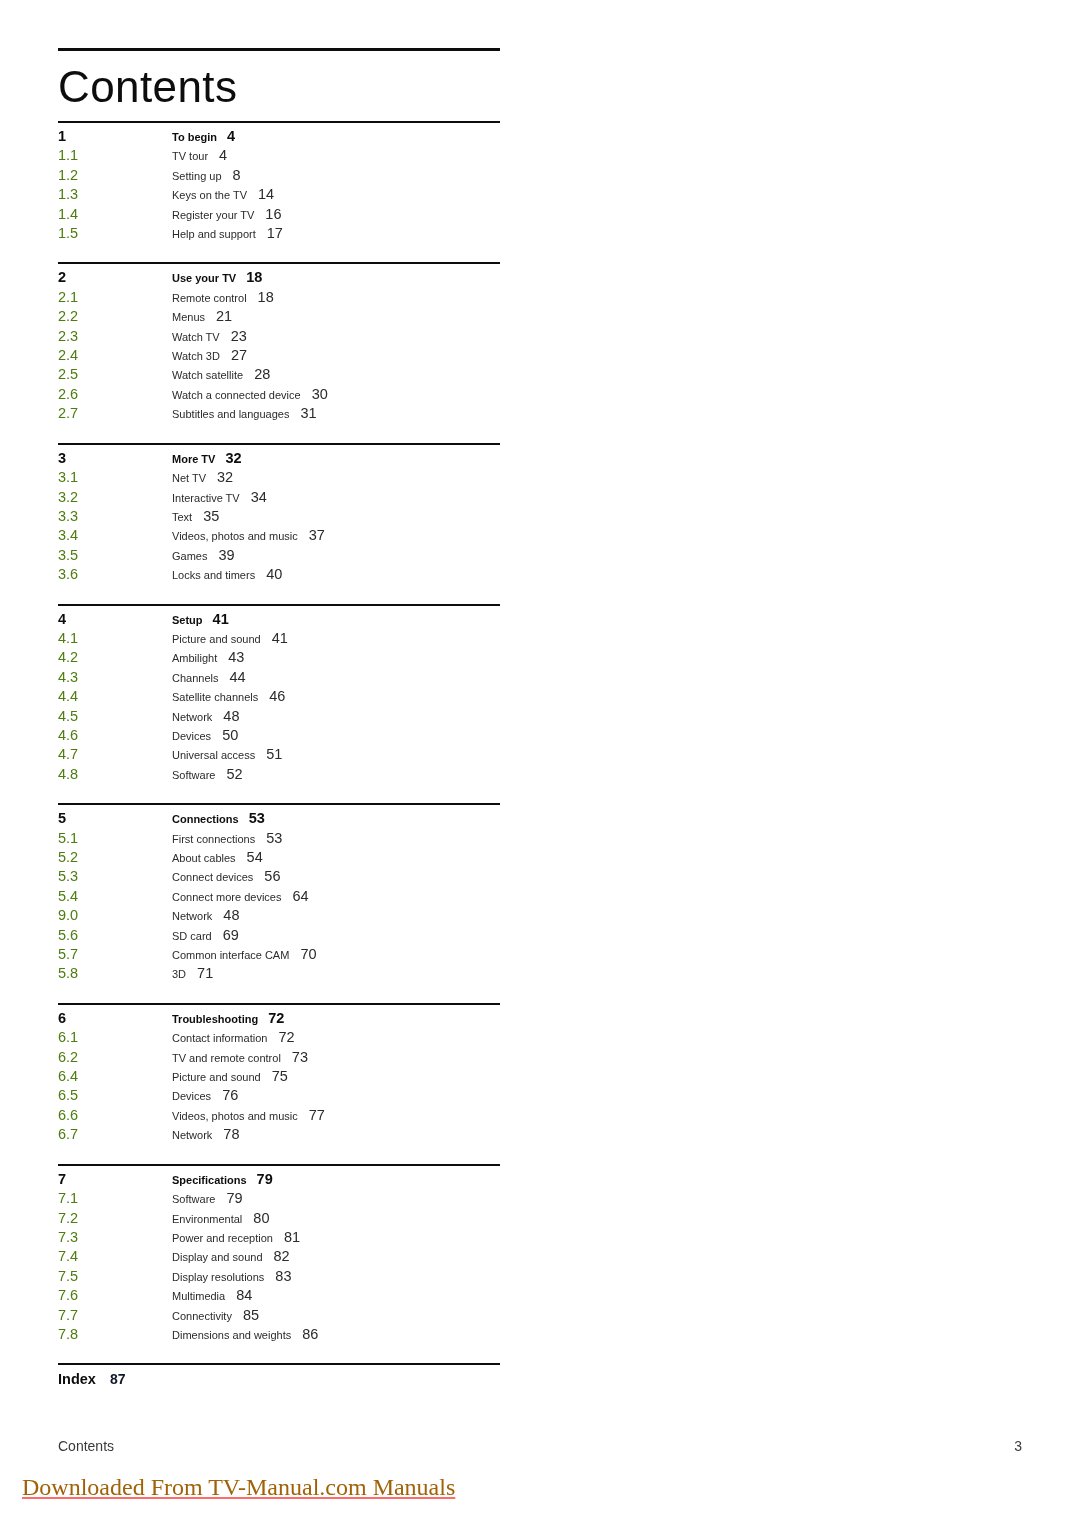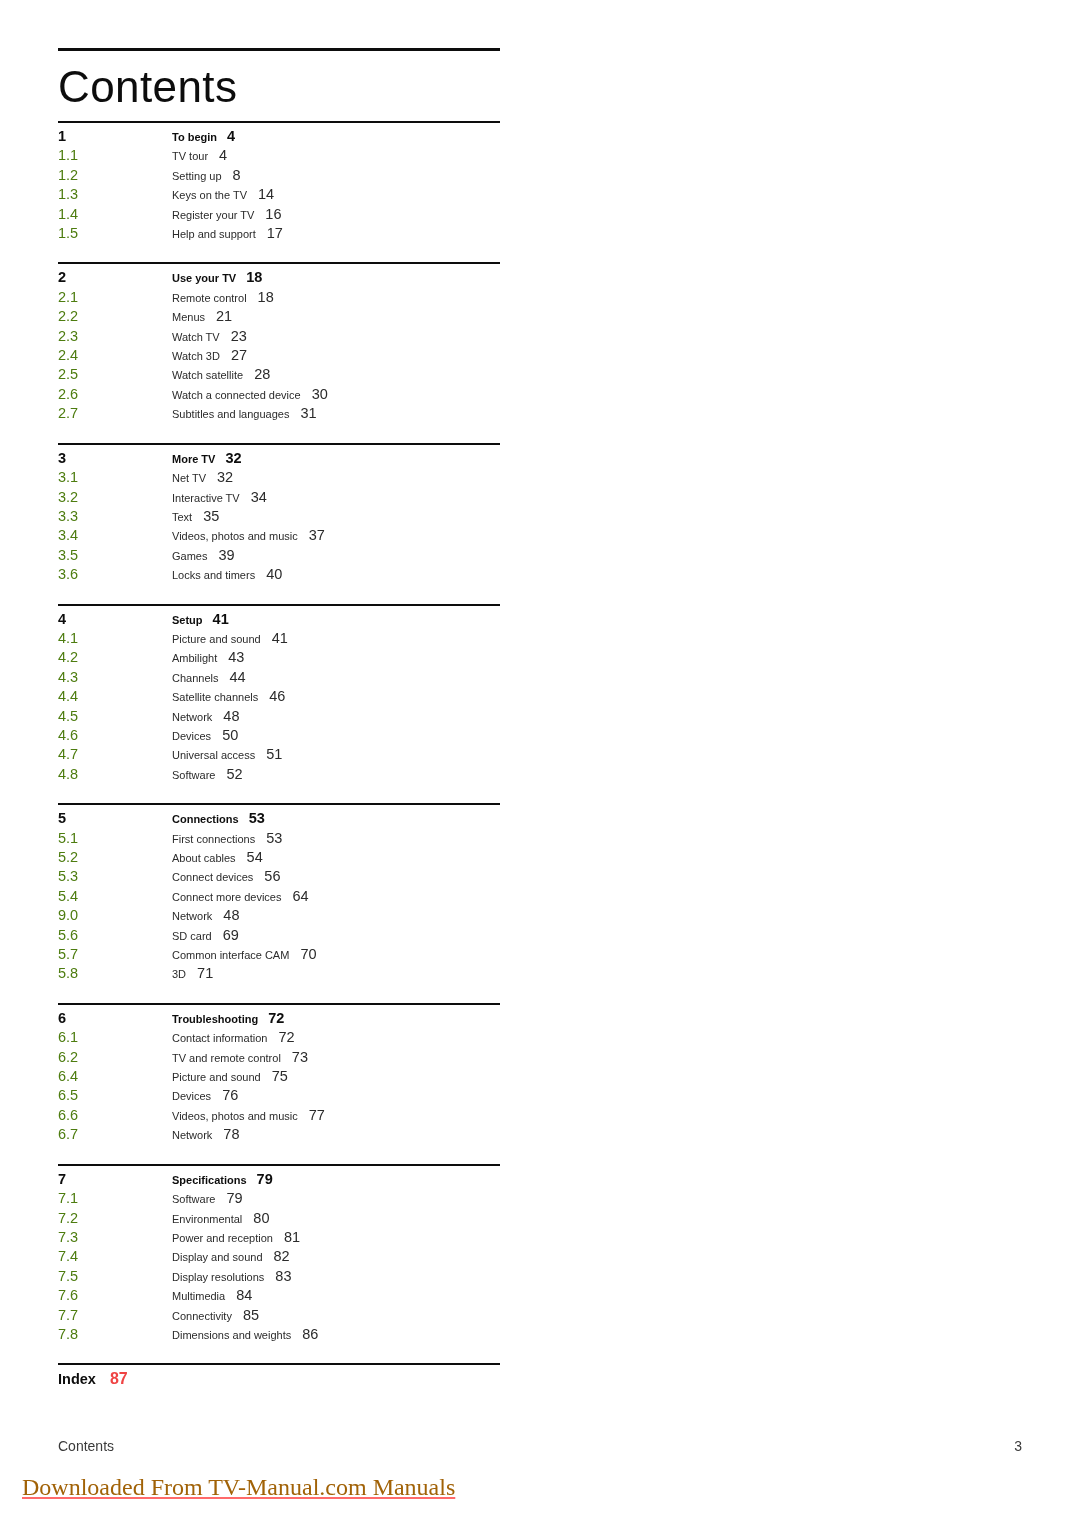--- a/index.html
+++ b/index.html
@@ -102,23 +102,23 @@
     padding-top: 5px;
     line-height: 18.4px;
     white-space: nowrap;
   }
   .index-row .ttl {
     font-size: 14.5px;
     font-weight: bold;
     color: #0d0d0d;
   }
   .index-row .pg {
-    font-size: 16px;
+    font-size: 14px;
     font-weight: bold;
-    color: #ef4444;
+    color: #0f172a;
     padding-left: 14px;
   }
 
   
   .footer {
     position: absolute;
     left: 58px;
     top: 1438px;
     width: 964px;
     display: flex;

